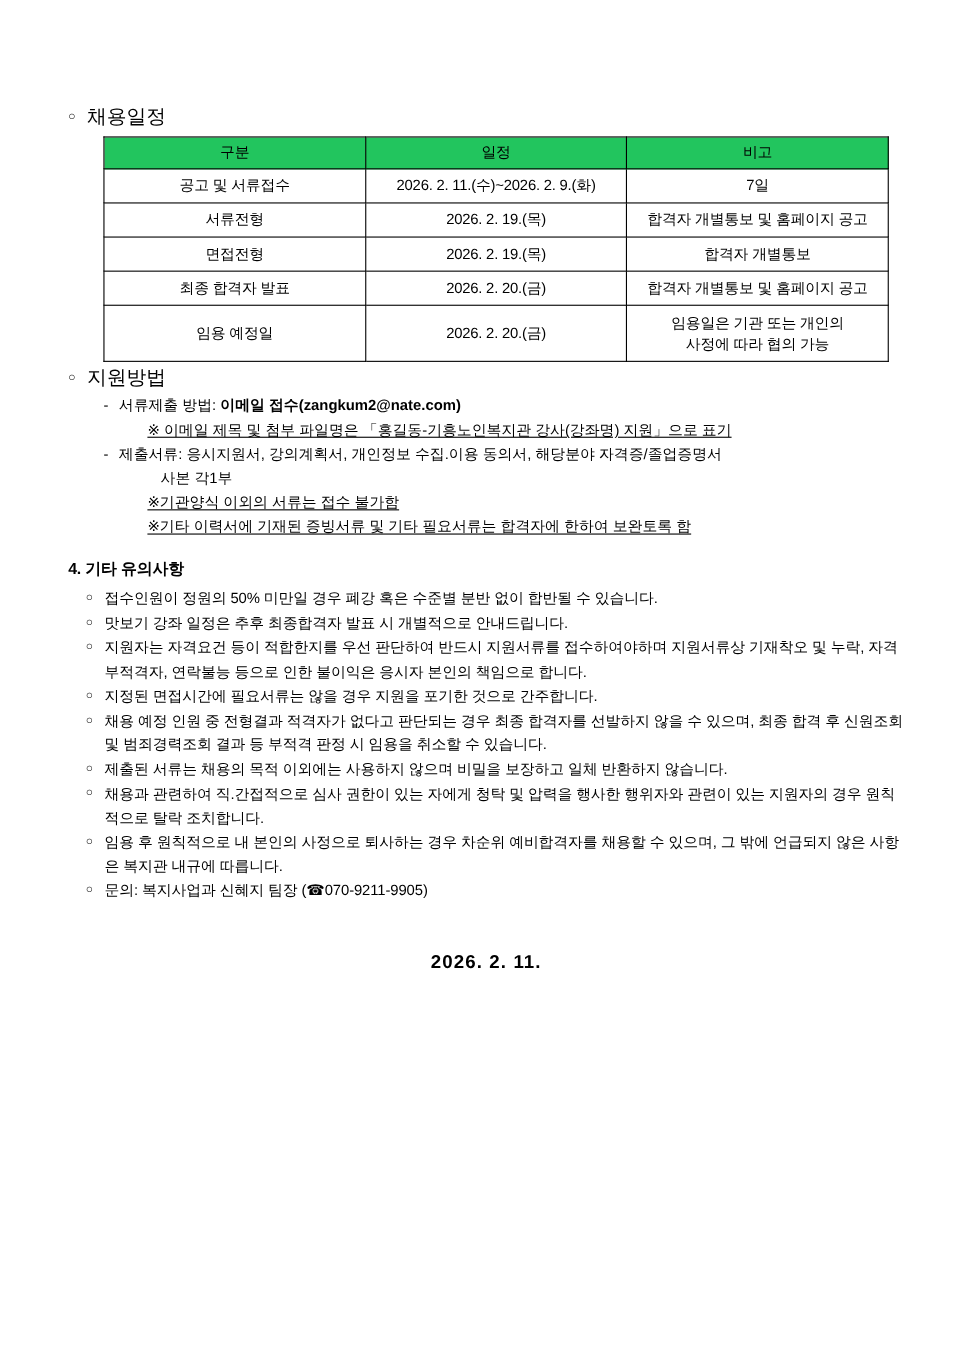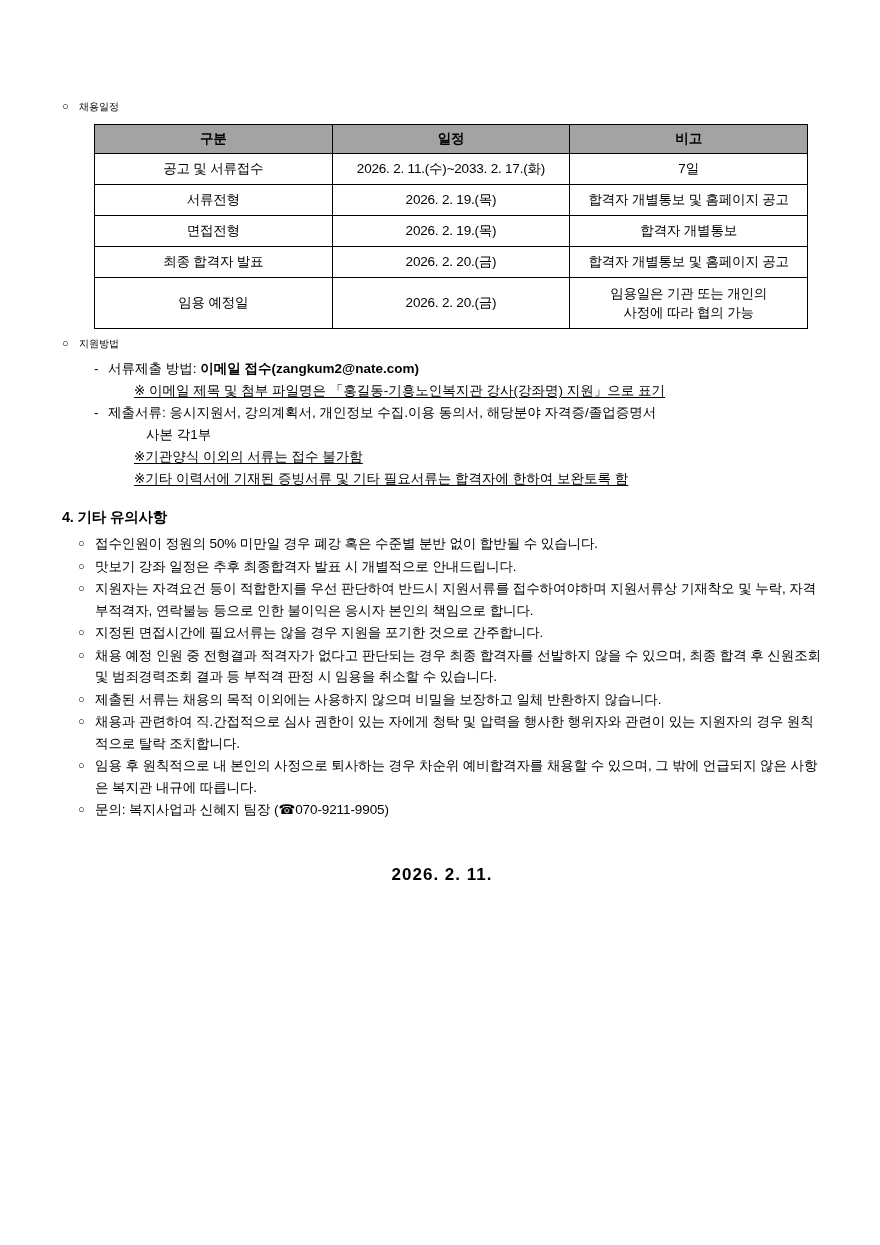--- a/index.html
+++ b/index.html
@@ -42,43 +42,43 @@
     font-size: 11px;
     line-height: 21px;
     color: #000;
   }
   .bullet-text {
     flex: 1 1 auto;
     line-height: 21px;
   }
 
   .section-label {
-    font-size: 10px;
+    font-size: 18px;
     line-height: 21px;
   }
 
   
   table.schedule {
     border-collapse: collapse;
     margin: 7px 0 4px 32px;
     width: 714px;
     table-layout: fixed;
   }
   table.schedule th,
   table.schedule td {
     border: 1px solid #000000;
     text-align: center;
     vertical-align: middle;
     font-size: 13.5px;
     padding: 6px 0;
     letter-spacing: -0.2px;
   }
   table.schedule thead th {
-    background: #a3a3a3;
-    font-weight: bold;
+    background: #22c55e;
+    font-weight: normal;
     padding: 5px 2px;
   }
   table.schedule td.c1 { width: 163px; }
   table.schedule td.c2 { width: 318px; }
   table.schedule td.c3 { width: 233px; }
   .two-line {
     line-height: 19px;
   }
 
   
@@ -153,21 +153,21 @@
       <thead>
         <tr>
           <th class="c1">구분</th>
           <th class="c2">일정</th>
           <th class="c3">비고</th>
         </tr>
       </thead>
       <tbody>
         <tr>
           <td class="c1">공고 및 서류접수</td>
-          <td class="c2">2026. 2. 11.(수)~2033. 2. 17.(화)</td>
+          <td class="c2">2026. 2. 11.(수)~2026. 2. 9.(화)</td>
           <td class="c3">7일</td>
         </tr>
         <tr>
           <td class="c1">서류전형</td>
           <td class="c2">2026. 2. 19.(목)</td>
           <td class="c3">합격자 개별통보 및 홈페이지 공고</td>
         </tr>
         <tr>
           <td class="c1">면접전형</td>
           <td class="c2">2026. 2. 19.(목)</td>

